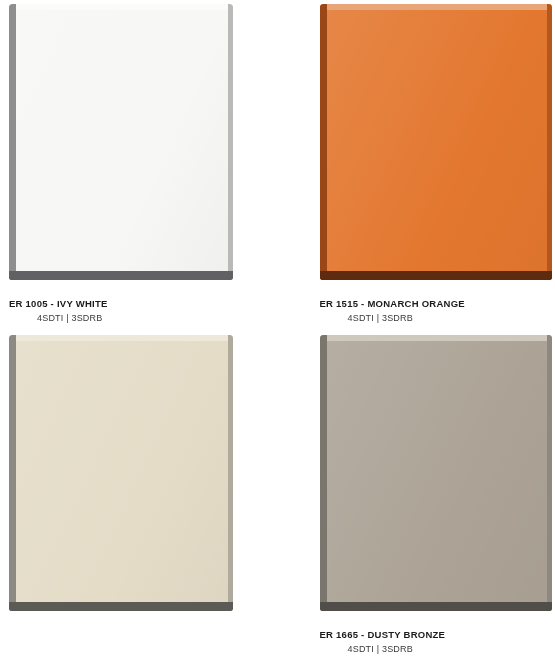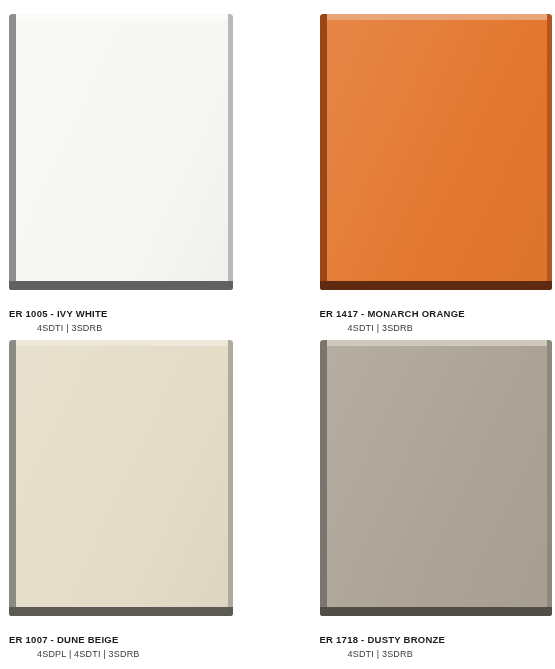--- a/index.html
+++ b/index.html
@@ -12,21 +12,21 @@
     height: 669px;
     font-family: "Liberation Sans", sans-serif;
     -webkit-font-smoothing: antialiased;
     overflow: hidden;
   }
 
   .catalog {
     width: 555px;
     height: 669px;
     box-sizing: border-box;
-    padding: 14px 9px 0 9px;
+    padding: 4px 9px 0 9px;
     display: flex;
     flex-direction: column;
   }
 
   .swatch-row {
     display: flex;
     flex-direction: row;
     width: 100%;
   }
   .swatch-row.row-top   { height: 333px; }
@@ -157,58 +157,54 @@
         <div class="tile">
           <div class="tile-face" style="background: rgb(227, 119, 47);"></div>
           <div class="tile-sheen"></div>
           <div class="edge-top" style="background: rgb(232, 166, 120);"></div>
           <div class="edge-left" style="background: rgb(154, 71, 23);"></div>
           <div class="edge-right" style="background: rgb(180, 87, 30);"></div>
           <div class="edge-bottom" style="background: rgb(94, 42, 16);"></div>
         </div>
       </div>
       <div class="caption">
-        <div class="caption-title">ER 1417 - MONARCH ORANGE</div>
+        <div class="caption-title">ER 1515 - MONARCH ORANGE</div>
         <div class="caption-codes">4SDTI | 3SDRB</div>
       </div>
     </div>
 
   </div>
 
   <div class="swatch-row row-bottom">
 
     <div class="swatch-cell cell-left">
       <div class="tile-wrap">
         <div class="tile">
           <div class="tile-face" style="background: rgb(228, 220, 199);"></div>
           <div class="tile-sheen"></div>
           <div class="edge-top" style="background: rgb(237, 232, 218);"></div>
           <div class="edge-left" style="background: rgb(141, 138, 131);"></div>
           <div class="edge-right" style="background: rgb(176, 170, 156);"></div>
           <div class="edge-bottom" style="background: rgb(92, 90, 85);"></div>
         </div>
       </div>
-      <div class="caption">
-        <div class="caption-title">ER 1007 - DUNE BEIGE</div>
-        <div class="caption-codes">4SDPL | 4SDTI | 3SDRB</div>
-      </div>
     </div>
 
     <div class="swatch-cell cell-right">
       <div class="tile-wrap">
         <div class="tile">
           <div class="tile-face" style="background: rgb(172, 163, 150);"></div>
           <div class="tile-sheen"></div>
           <div class="edge-top" style="background: rgb(207, 200, 188);"></div>
           <div class="edge-left" style="background: rgb(123, 118, 109);"></div>
           <div class="edge-right" style="background: rgb(143, 136, 126);"></div>
           <div class="edge-bottom" style="background: rgb(81, 78, 73);"></div>
         </div>
       </div>
       <div class="caption">
-        <div class="caption-title">ER 1718 - DUSTY BRONZE</div>
+        <div class="caption-title">ER 1665 - DUSTY BRONZE</div>
         <div class="caption-codes">4SDTI | 3SDRB</div>
       </div>
     </div>
 
   </div>
 
 </div>
 
 </body></html>

